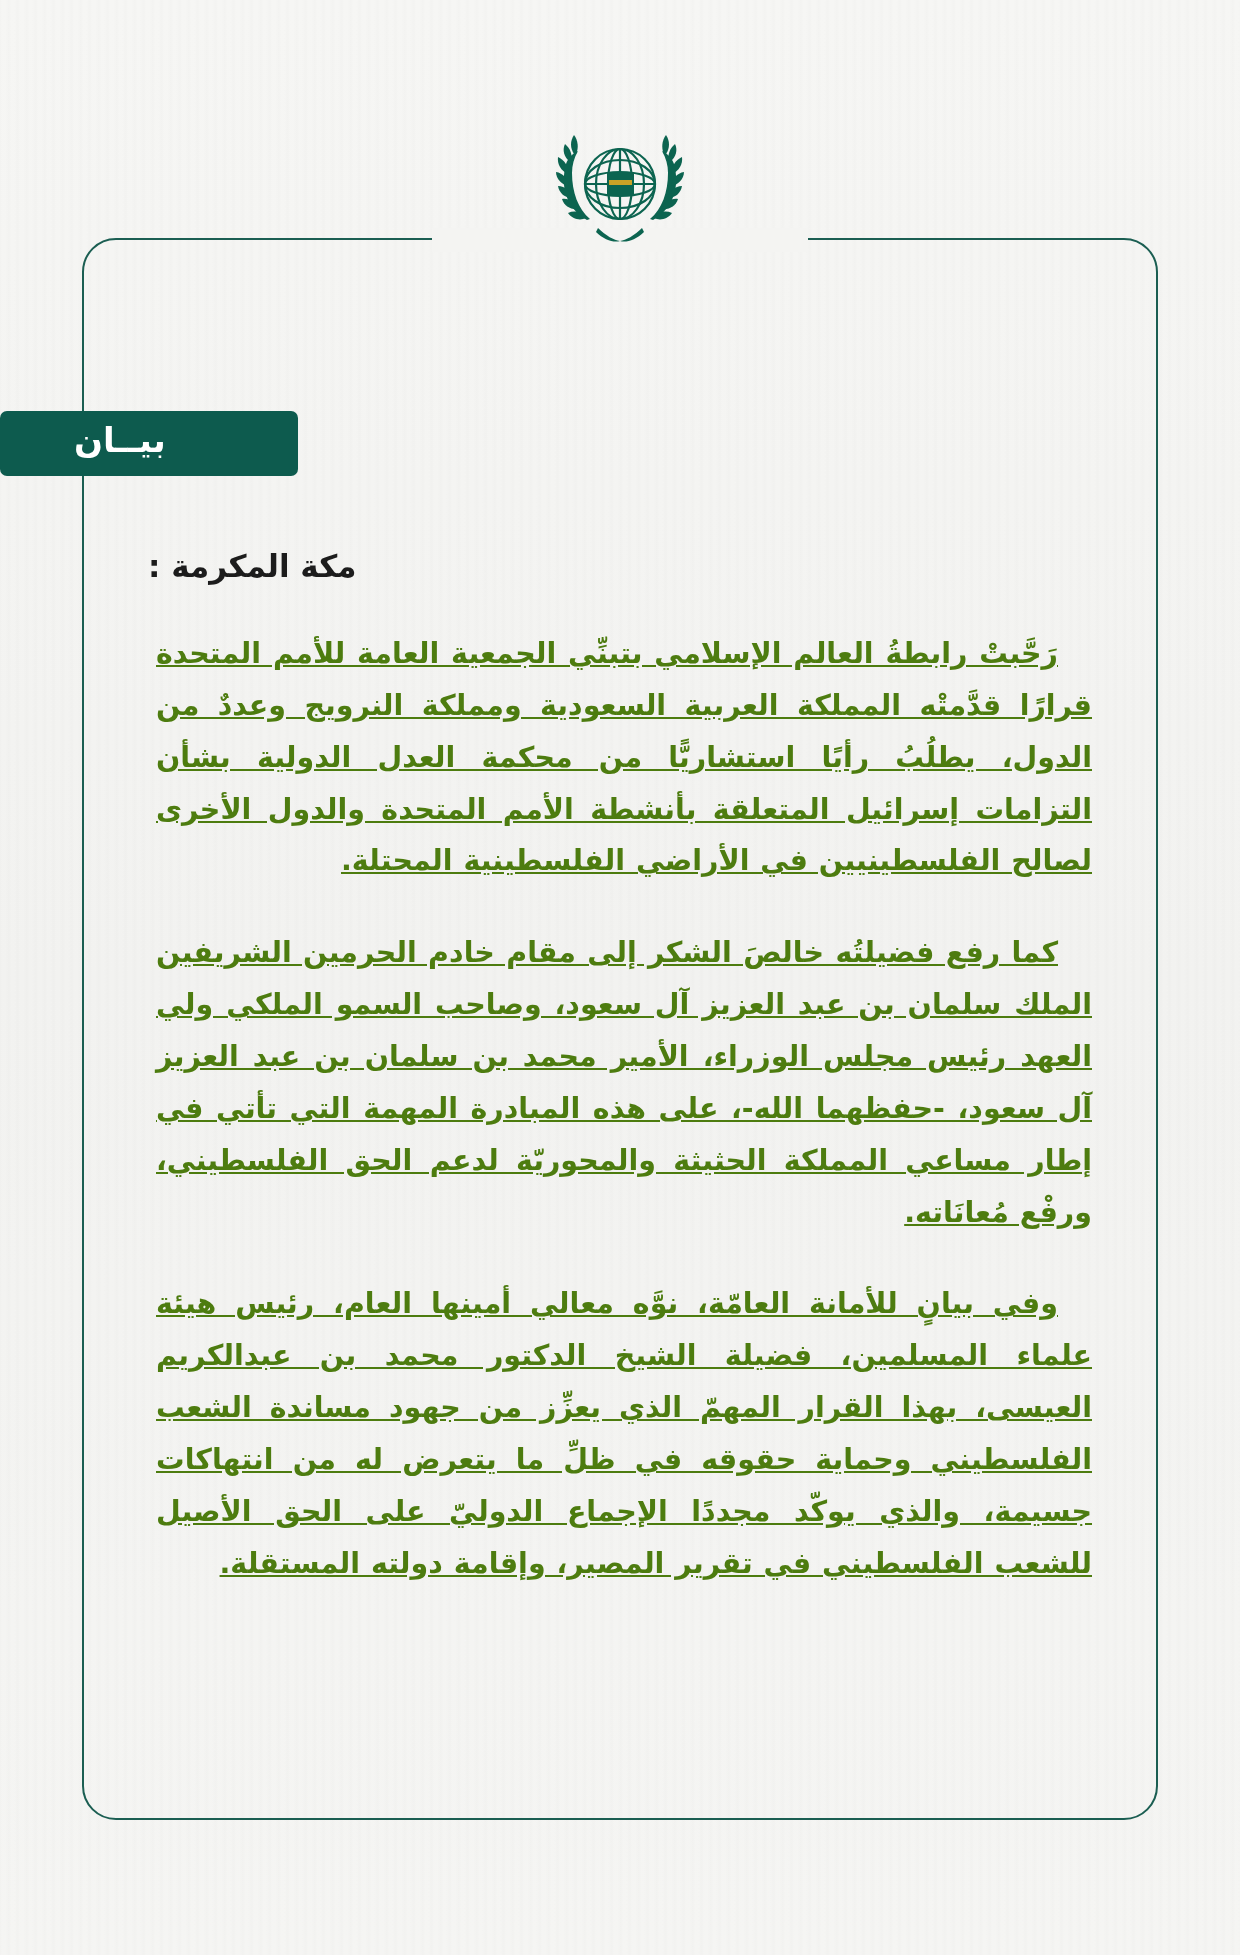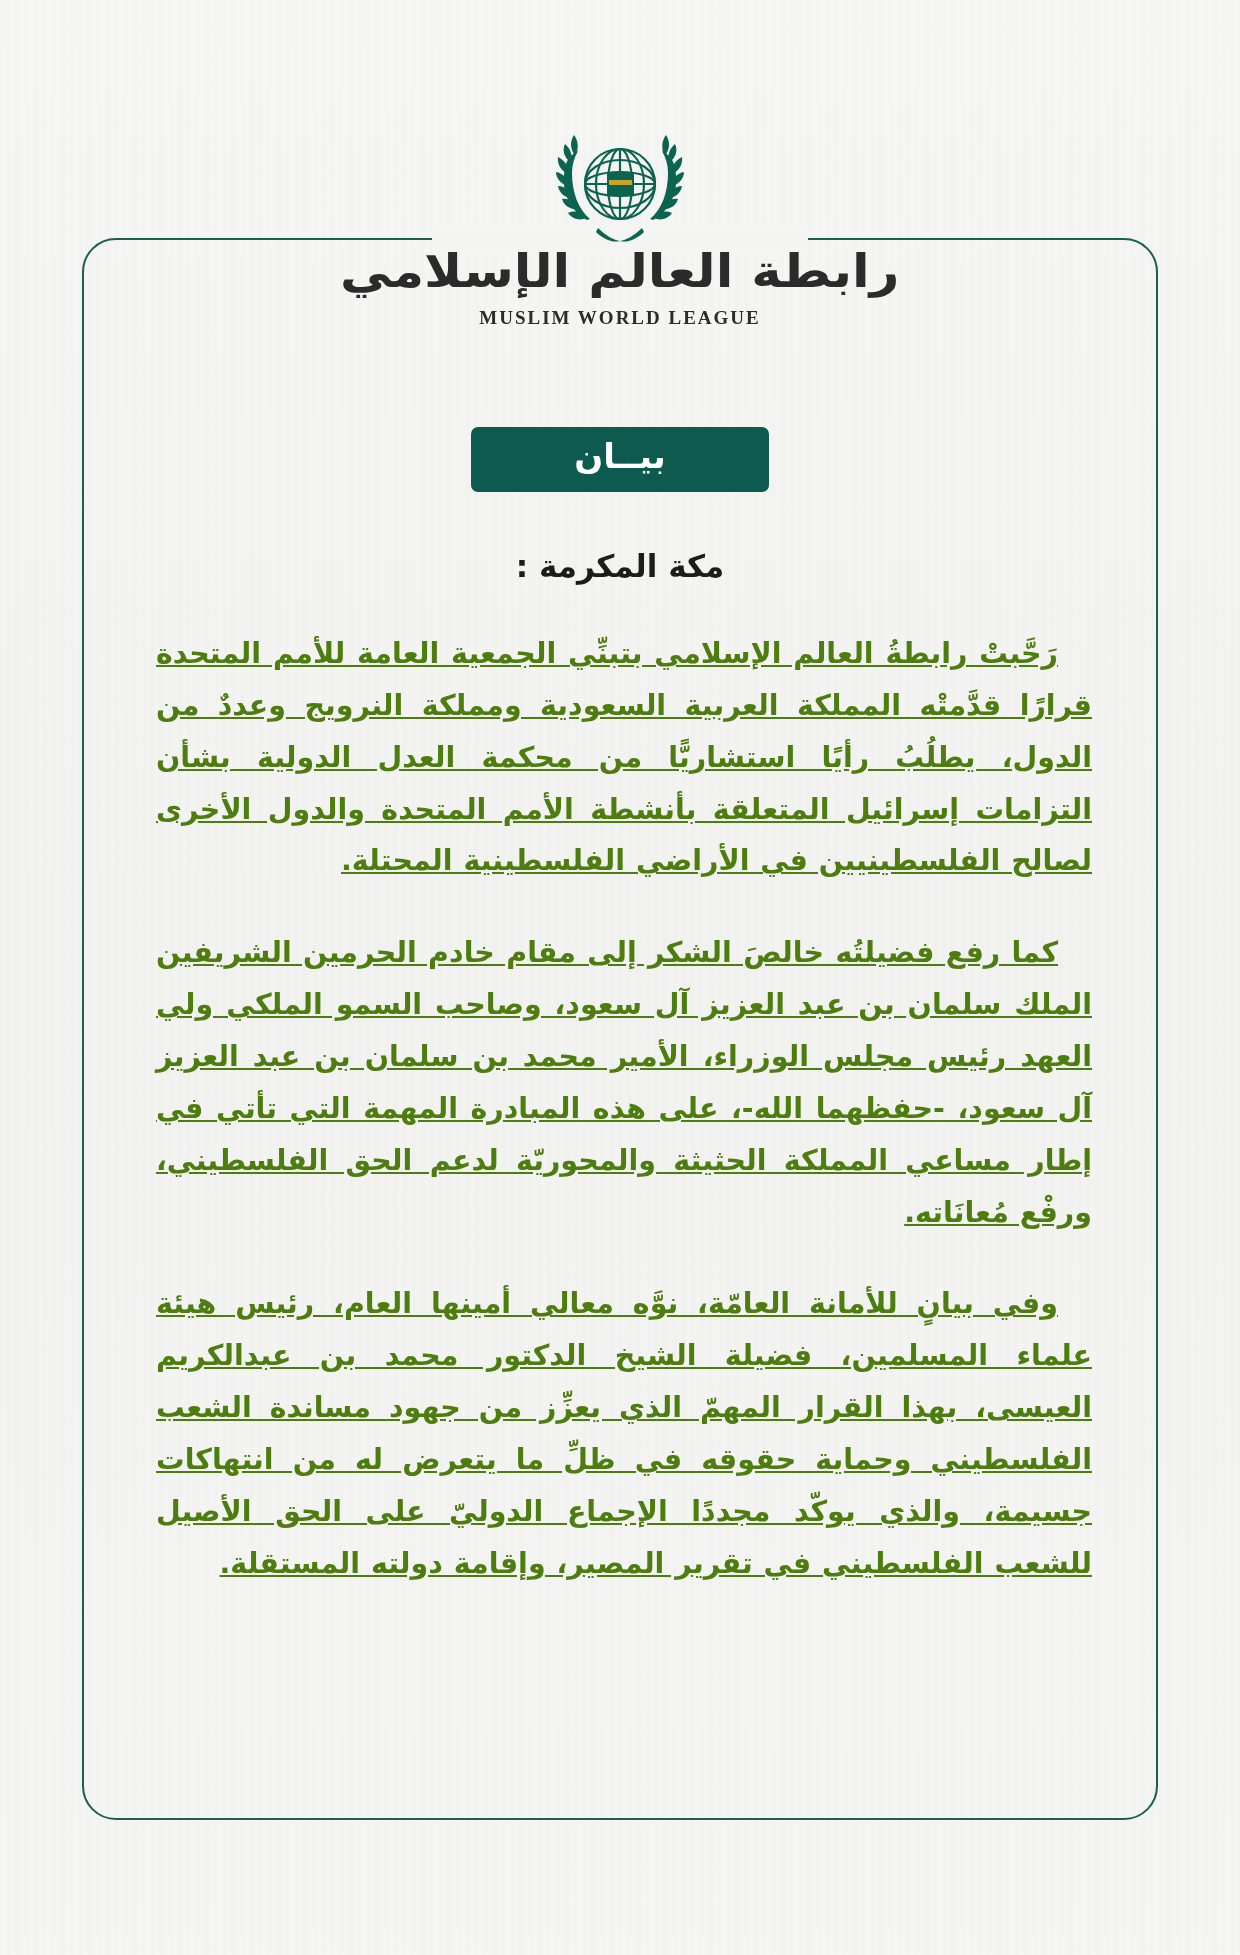--- a/index.html
+++ b/index.html
@@ -96,22 +96,22 @@
     letter-spacing: 2.0px;
     color: #2c2c2c;
     direction: ltr;
   }
 
   
   .badge-wrap {
     position: absolute;
     left: 0;
     right: 0;
-    top: 427px;
-    text-align: center;
+    top: 411px;
+    text-align: left;
   }
   .badge {
     display: inline-block;
     background: #0d5b4e;
     color: #ffffff;
     border-radius: 7px;
     padding: 8px 74px 14px 74px;
     font-family: "DejaVu Sans", sans-serif;
     font-size: 34px;
     font-weight: 700;
@@ -128,21 +128,21 @@
     top: 548px;
     direction: rtl;
     text-align: justify;
   }
 
   .dateline {
     font-family: "DejaVu Sans", sans-serif;
     font-size: 31px;
     font-weight: 700;
     color: #1c1c1c;
-    text-align: center;
+    text-align: left;
     margin-bottom: 44px;
     letter-spacing: 0px;
   }
 
   .para {
     font-family: "DejaVu Sans", sans-serif;
     font-size: 28.5px;
     font-weight: 700;
     color: #4d7c0f;
     line-height: 1.82;
@@ -206,24 +206,20 @@
           <path d="M114,94 C120,97 128,95 132,89 C125,86 118,88 114,94 Z"></path>
           <path d="M126,30 C130,24 130,17 126,11 C122,16 121,24 124,30 Z"></path>
         </g>
 
         <path d="M58,104 C66,112 74,116 80,117 C74,119 64,116 56,108 Z"></path>
         <path d="M102,104 C94,112 86,116 80,117 C86,119 96,116 104,108 Z"></path>
       </g>
     </svg>
   </div>
 
-  <div class="wordmark">
-    <div class="wordmark-ar">رابطة العالم الإسلامي</div>
-    <div class="wordmark-en">MUSLIM WORLD LEAGUE</div>
-  </div>
 
   <div class="badge-wrap">
     <span class="badge">بيــان</span>
   </div>
 
   <div class="content">
     <div class="dateline">مكة المكرمة :</div>
     <p class="para">رَحَّبتْ رابطةُ العالم الإسلامي بتبنِّي الجمعية العامة للأمم المتحدة قرارًا قدَّمتْه المملكة العربية السعودية ومملكة النرويج وعددٌ من الدول، يطلُبُ رأيًا استشاريًّا من محكمة العدل الدولية بشأن التزامات إسرائيل المتعلقة بأنشطة الأمم المتحدة والدول الأخرى لصالح الفلسطينيين في الأراضي الفلسطينية المحتلة.</p>
     <p class="para">كما رفع فضيلتُه خالصَ الشكر إلى مقام خادم الحرمين الشريفين الملك سلمان بن عبد العزيز آل سعود، وصاحب السمو الملكي ولي العهد رئيس مجلس الوزراء، الأمير محمد بن سلمان بن عبد العزيز آل سعود، -حفظهما الله-، على هذه المبادرة المهمة التي تأتي في إطار مساعي المملكة الحثيثة والمحوريّة لدعم الحق الفلسطيني، ورفْع مُعانَاته.</p>
     <p class="para">وفي بيانٍ للأمانة العامّة، نوَّه معالي أمينها العام، رئيس هيئة علماء المسلمين، فضيلة الشيخ الدكتور محمد بن عبدالكريم العيسى، بهذا القرار المهمّ الذي يعزِّز من جهود مساندة الشعب الفلسطيني وحماية حقوقه في ظلِّ ما يتعرض له من انتهاكات جسيمة، والذي يوكّد مجددًا الإجماع الدوليّ على الحق الأصيل للشعب الفلسطيني في تقرير المصير، وإقامة دولته المستقلة.</p>

